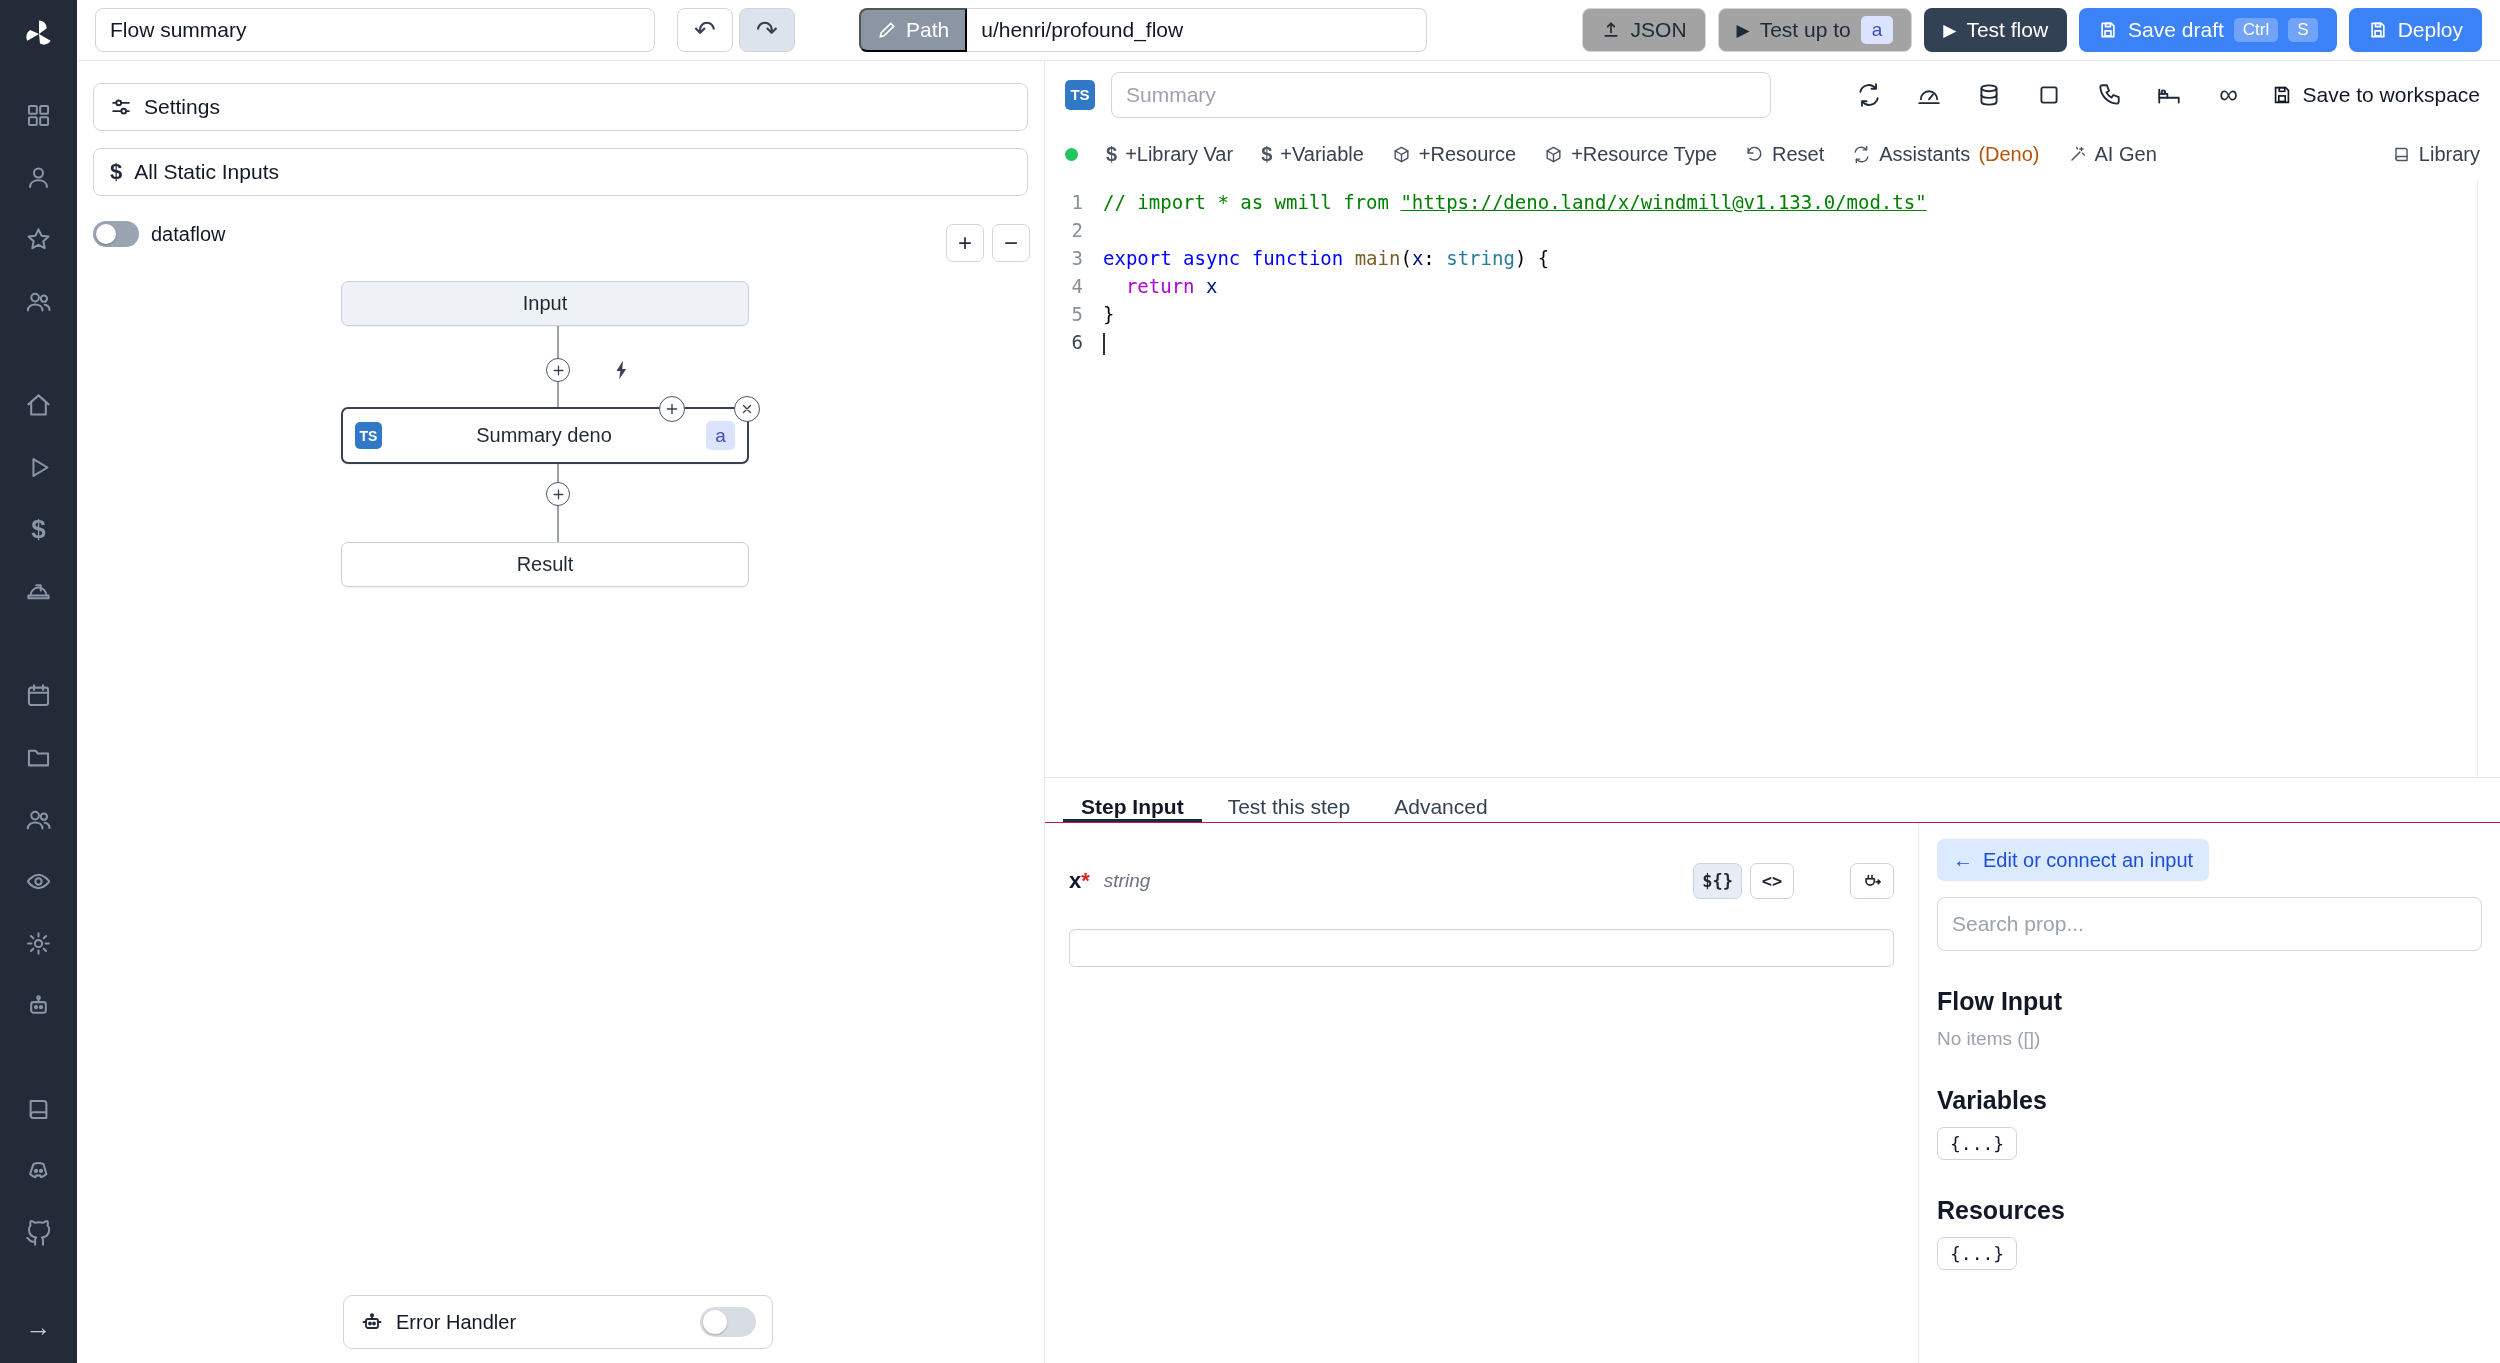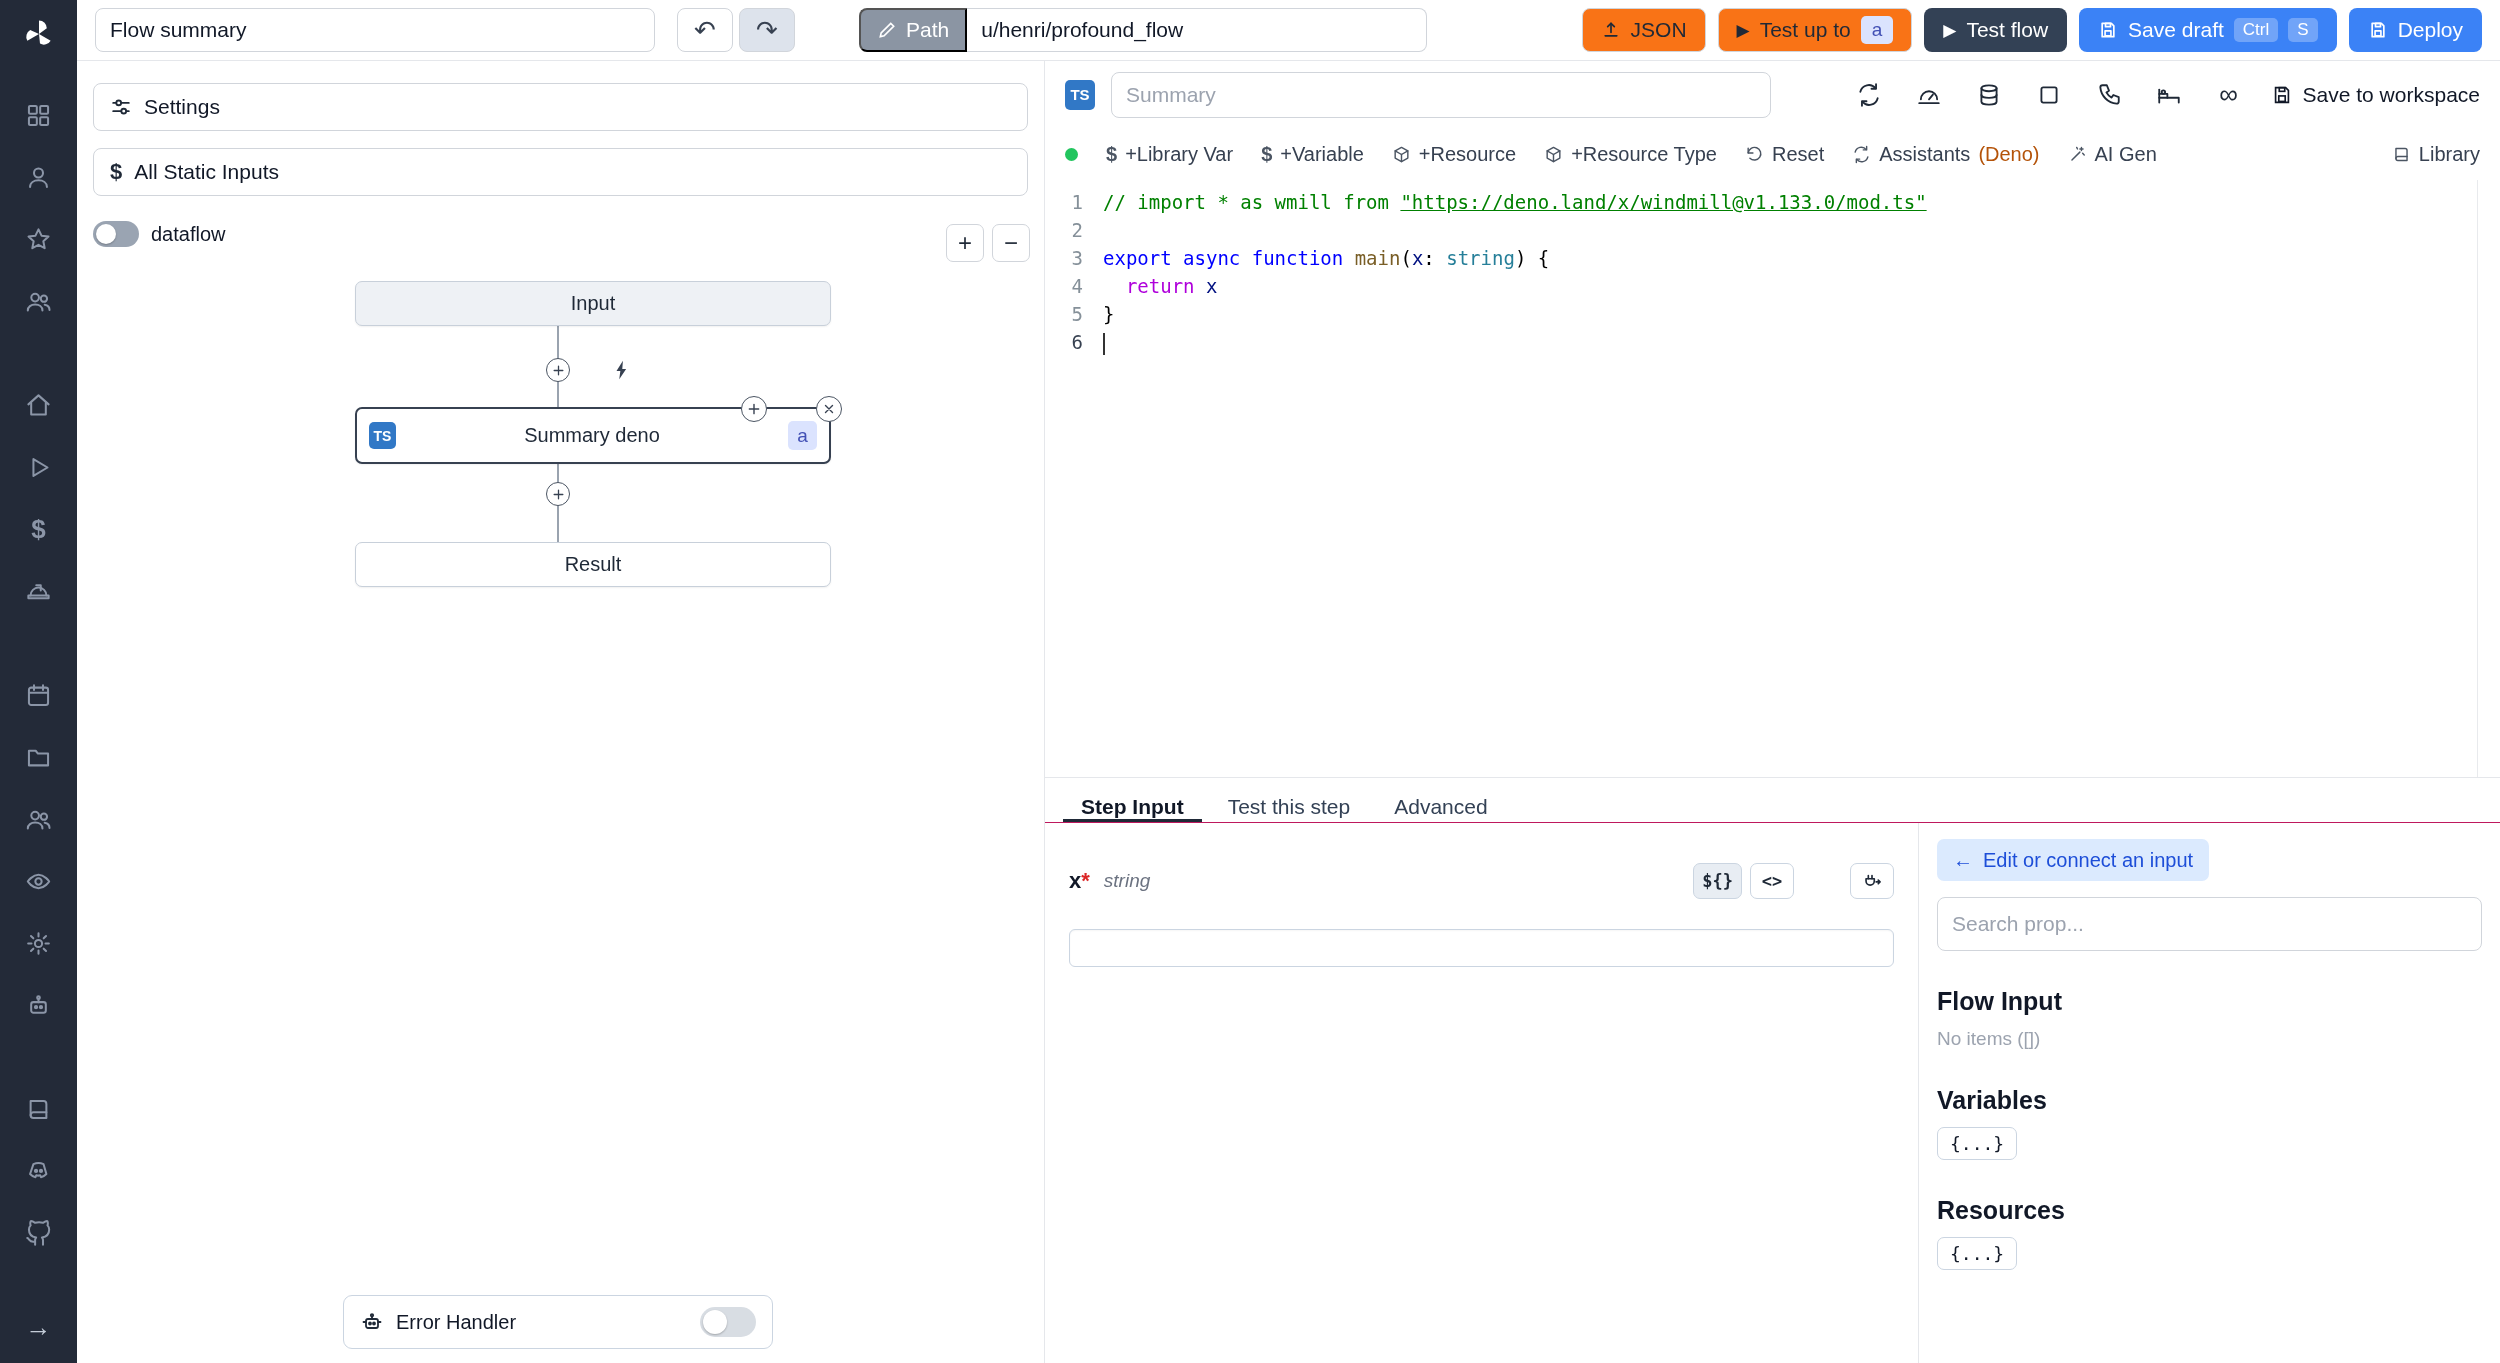--- a/index.html
+++ b/index.html
@@ -28,21 +28,21 @@
   .flow-summary { width:560px; }
   .icon-sq { width:56px; height:44px; border:1px solid #d1d5db; border-radius:8px; background:#fff; display:flex; align-items:center; justify-content:center; font-size:26px; color:#374151; cursor:pointer; }
   .icon-sq.redo { background:#dde3ec; }
   .undoredo { display:flex; gap:6px; margin-left:22px; }
   .path-group { display:flex; margin-left:64px; }
   .path-chip { background:#8b95a3; color:#fff; height:44px; display:flex; align-items:center; gap:9px; padding:0 16px; border-radius:8px 0 0 8px; font-size:21px; cursor:pointer; }
   .path-chip svg { width:20px; height:20px; stroke:#fff; fill:none; stroke-width:2; }
   .path-input { width:460px; border-radius:0 8px 8px 0; border-left:none; }
   .top-right { margin-left:auto; display:flex; align-items:center; gap:12px; }
   .btn { height:44px; border-radius:8px; display:flex; align-items:center; gap:10px; padding:0 18px; font-size:21px; cursor:pointer; border:1px solid transparent; background:none; font-family:"Liberation Sans",sans-serif; }
-  .btn-outline { border-color:#d1d5db; background:#f97316; color:#1f2937; }
+  .btn-outline { border-color:#d1d5db; background:#a3a3a3; color:#1f2937; }
   .btn-dark { background:#334155; color:#fff; }
   .btn-blue { background:#3b82f6; color:#fff; }
   .btn svg { width:20px; height:20px; stroke:currentColor; fill:none; stroke-width:2; stroke-linecap:round; stroke-linejoin:round; }
   .play-glyph { font-size:17px; }
   .a-badge { background:#dbe3fe; color:#4250b5; border-radius:5px; padding:3px 11px; font-size:19px; }
   .kbd { background:rgba(255,255,255,.28); border-radius:5px; padding:2px 9px; font-size:17px; }
 
   
   .content { flex:1; display:flex; min-height:0; }
 
@@ -53,21 +53,21 @@
   .panel-btn .glyph { font-size:22px; font-weight:700; color:#1f2937; }
   .dataflow-row { position:absolute; left:16px; top:160px; display:flex; align-items:center; gap:12px; }
   .toggle { width:46px; height:26px; border-radius:13px; background:#9aa4b2; position:relative; cursor:pointer; flex-shrink:0; }
   .toggle .knob { position:absolute; left:3px; top:3px; width:20px; height:20px; border-radius:50%; background:#fff; box-shadow:0 1px 2px rgba(0,0,0,.25); }
   .toggle.light { background:#d8dde3; width:56px; height:30px; border-radius:15px; }
   .toggle.light .knob { width:24px; height:24px; }
   .dataflow-label { font-size:20px; color:#111827; }
   .zoom-btns { position:absolute; top:163px; right:14px; display:flex; gap:8px; }
   .zoom-btn { width:38px; height:38px; border:1px solid #d1d5db; border-radius:7px; background:#fff; font-size:24px; color:#1f2937; display:flex; align-items:center; justify-content:center; cursor:pointer; }
   .vline { position:absolute; width:2px; background:#9aa3af; left:480px; }
-  .node { position:absolute; left:278px; width:476px; border-radius:7px; display:flex; align-items:center; justify-content:center; font-size:20px; color:#1f2937; cursor:pointer; background:#fff; border:1px solid #c8d0da; box-shadow:0 1px 2px rgba(0,0,0,.06); }
+  .node { position:absolute; left:264px; width:408px; border-radius:7px; display:flex; align-items:center; justify-content:center; font-size:20px; color:#1f2937; cursor:pointer; background:#fff; border:1px solid #c8d0da; box-shadow:0 1px 2px rgba(0,0,0,.06); }
   .node-input { top:220px; height:45px; background:#eef1f5; }
   .node-inline { top:346px; height:57px; border:2px solid #374151; justify-content:space-between; padding:0 12px; }
   .node-result { top:481px; height:45px; }
   .ts-badge { width:27px; height:27px; border-radius:5px; background:#3178c6; color:#fff; font-size:14px; font-weight:700; display:flex; align-items:center; justify-content:center; }
   .inline-a { width:29px; height:29px; border-radius:5px; background:#dbe3fe; color:#4250b5; font-size:19px; display:flex; align-items:center; justify-content:center; }
   .node-float { position:absolute; top:-13px; width:26px; height:26px; border-radius:50%; background:#fff; border:1.6px solid #4b5563; color:#374151; display:flex; align-items:center; justify-content:center; cursor:pointer; }
   .node-float svg { width:14px; height:14px; stroke:#374151; stroke-width:2.4; stroke-linecap:round; fill:none; }
   .plus-node { position:absolute; left:469px; width:24px; height:24px; border-radius:50%; background:#fff; border:1.6px solid #4b5563; display:flex; align-items:center; justify-content:center; cursor:pointer; }
   .plus-node svg { width:13px; height:13px; stroke:#374151; stroke-width:2.4; stroke-linecap:round; fill:none; }
   .bolt-btn { position:absolute; left:533px; top:297px; width:24px; height:24px; display:flex; align-items:center; justify-content:center; cursor:pointer; background:none; border:none; }

